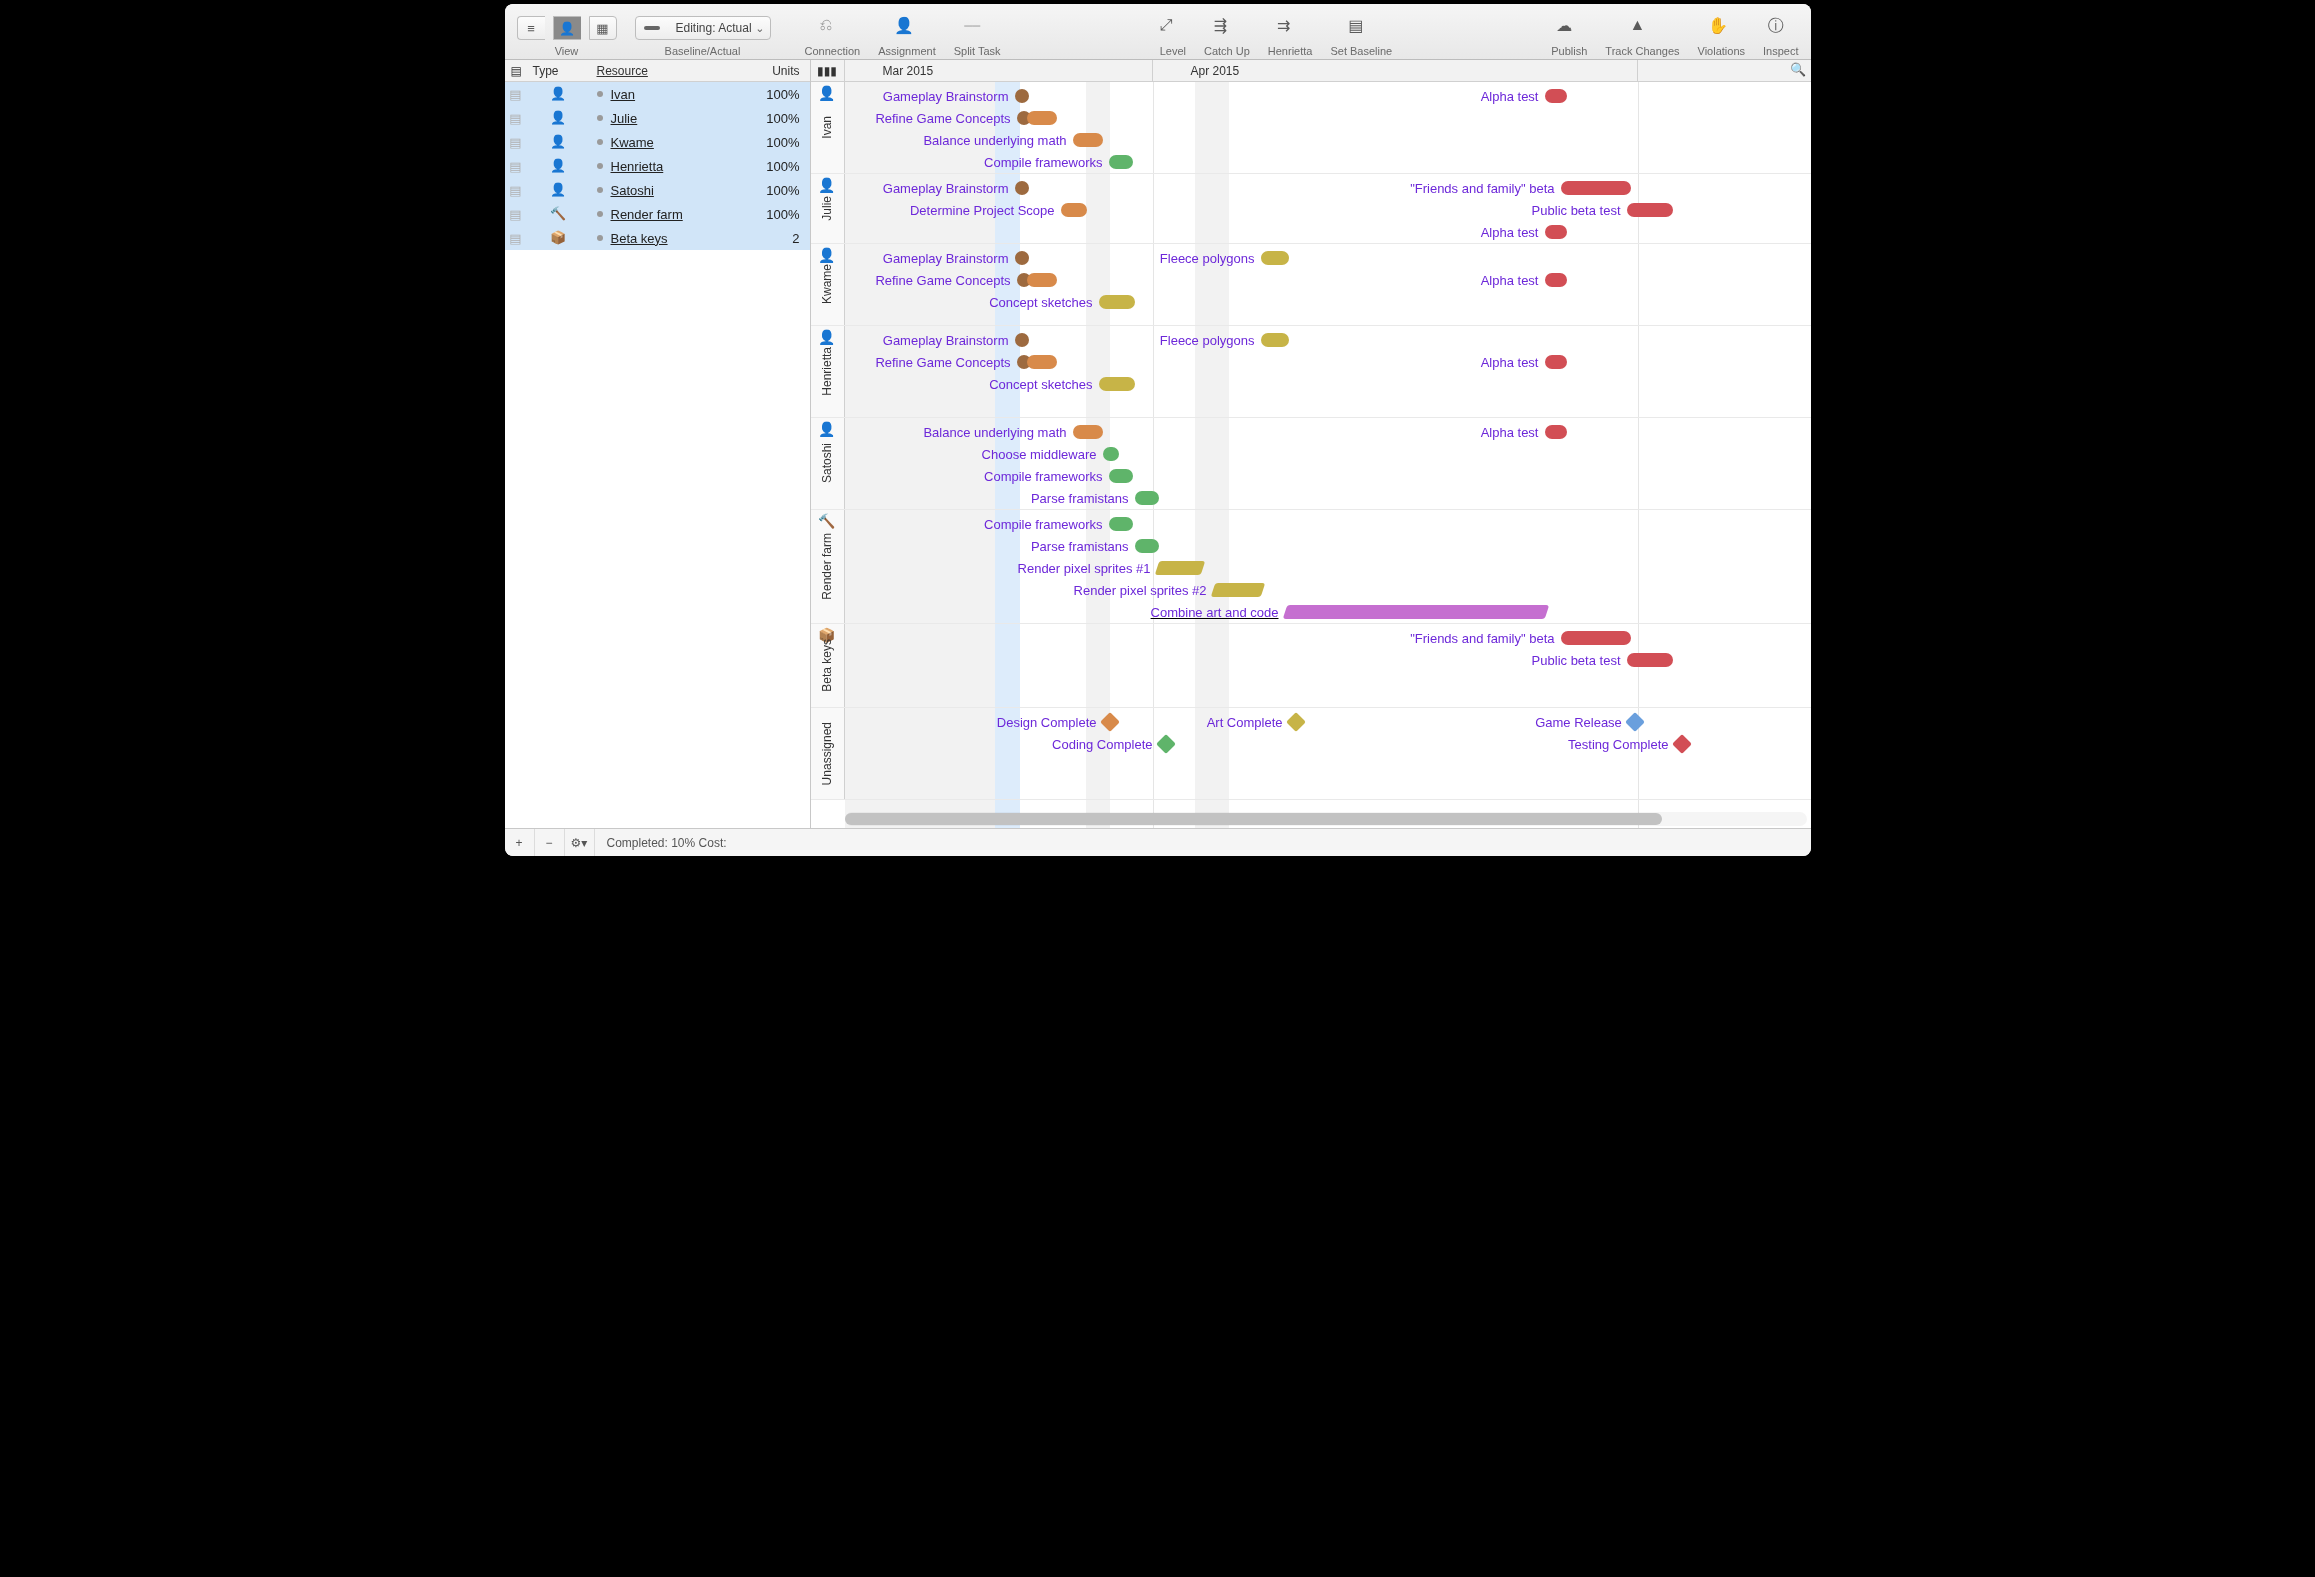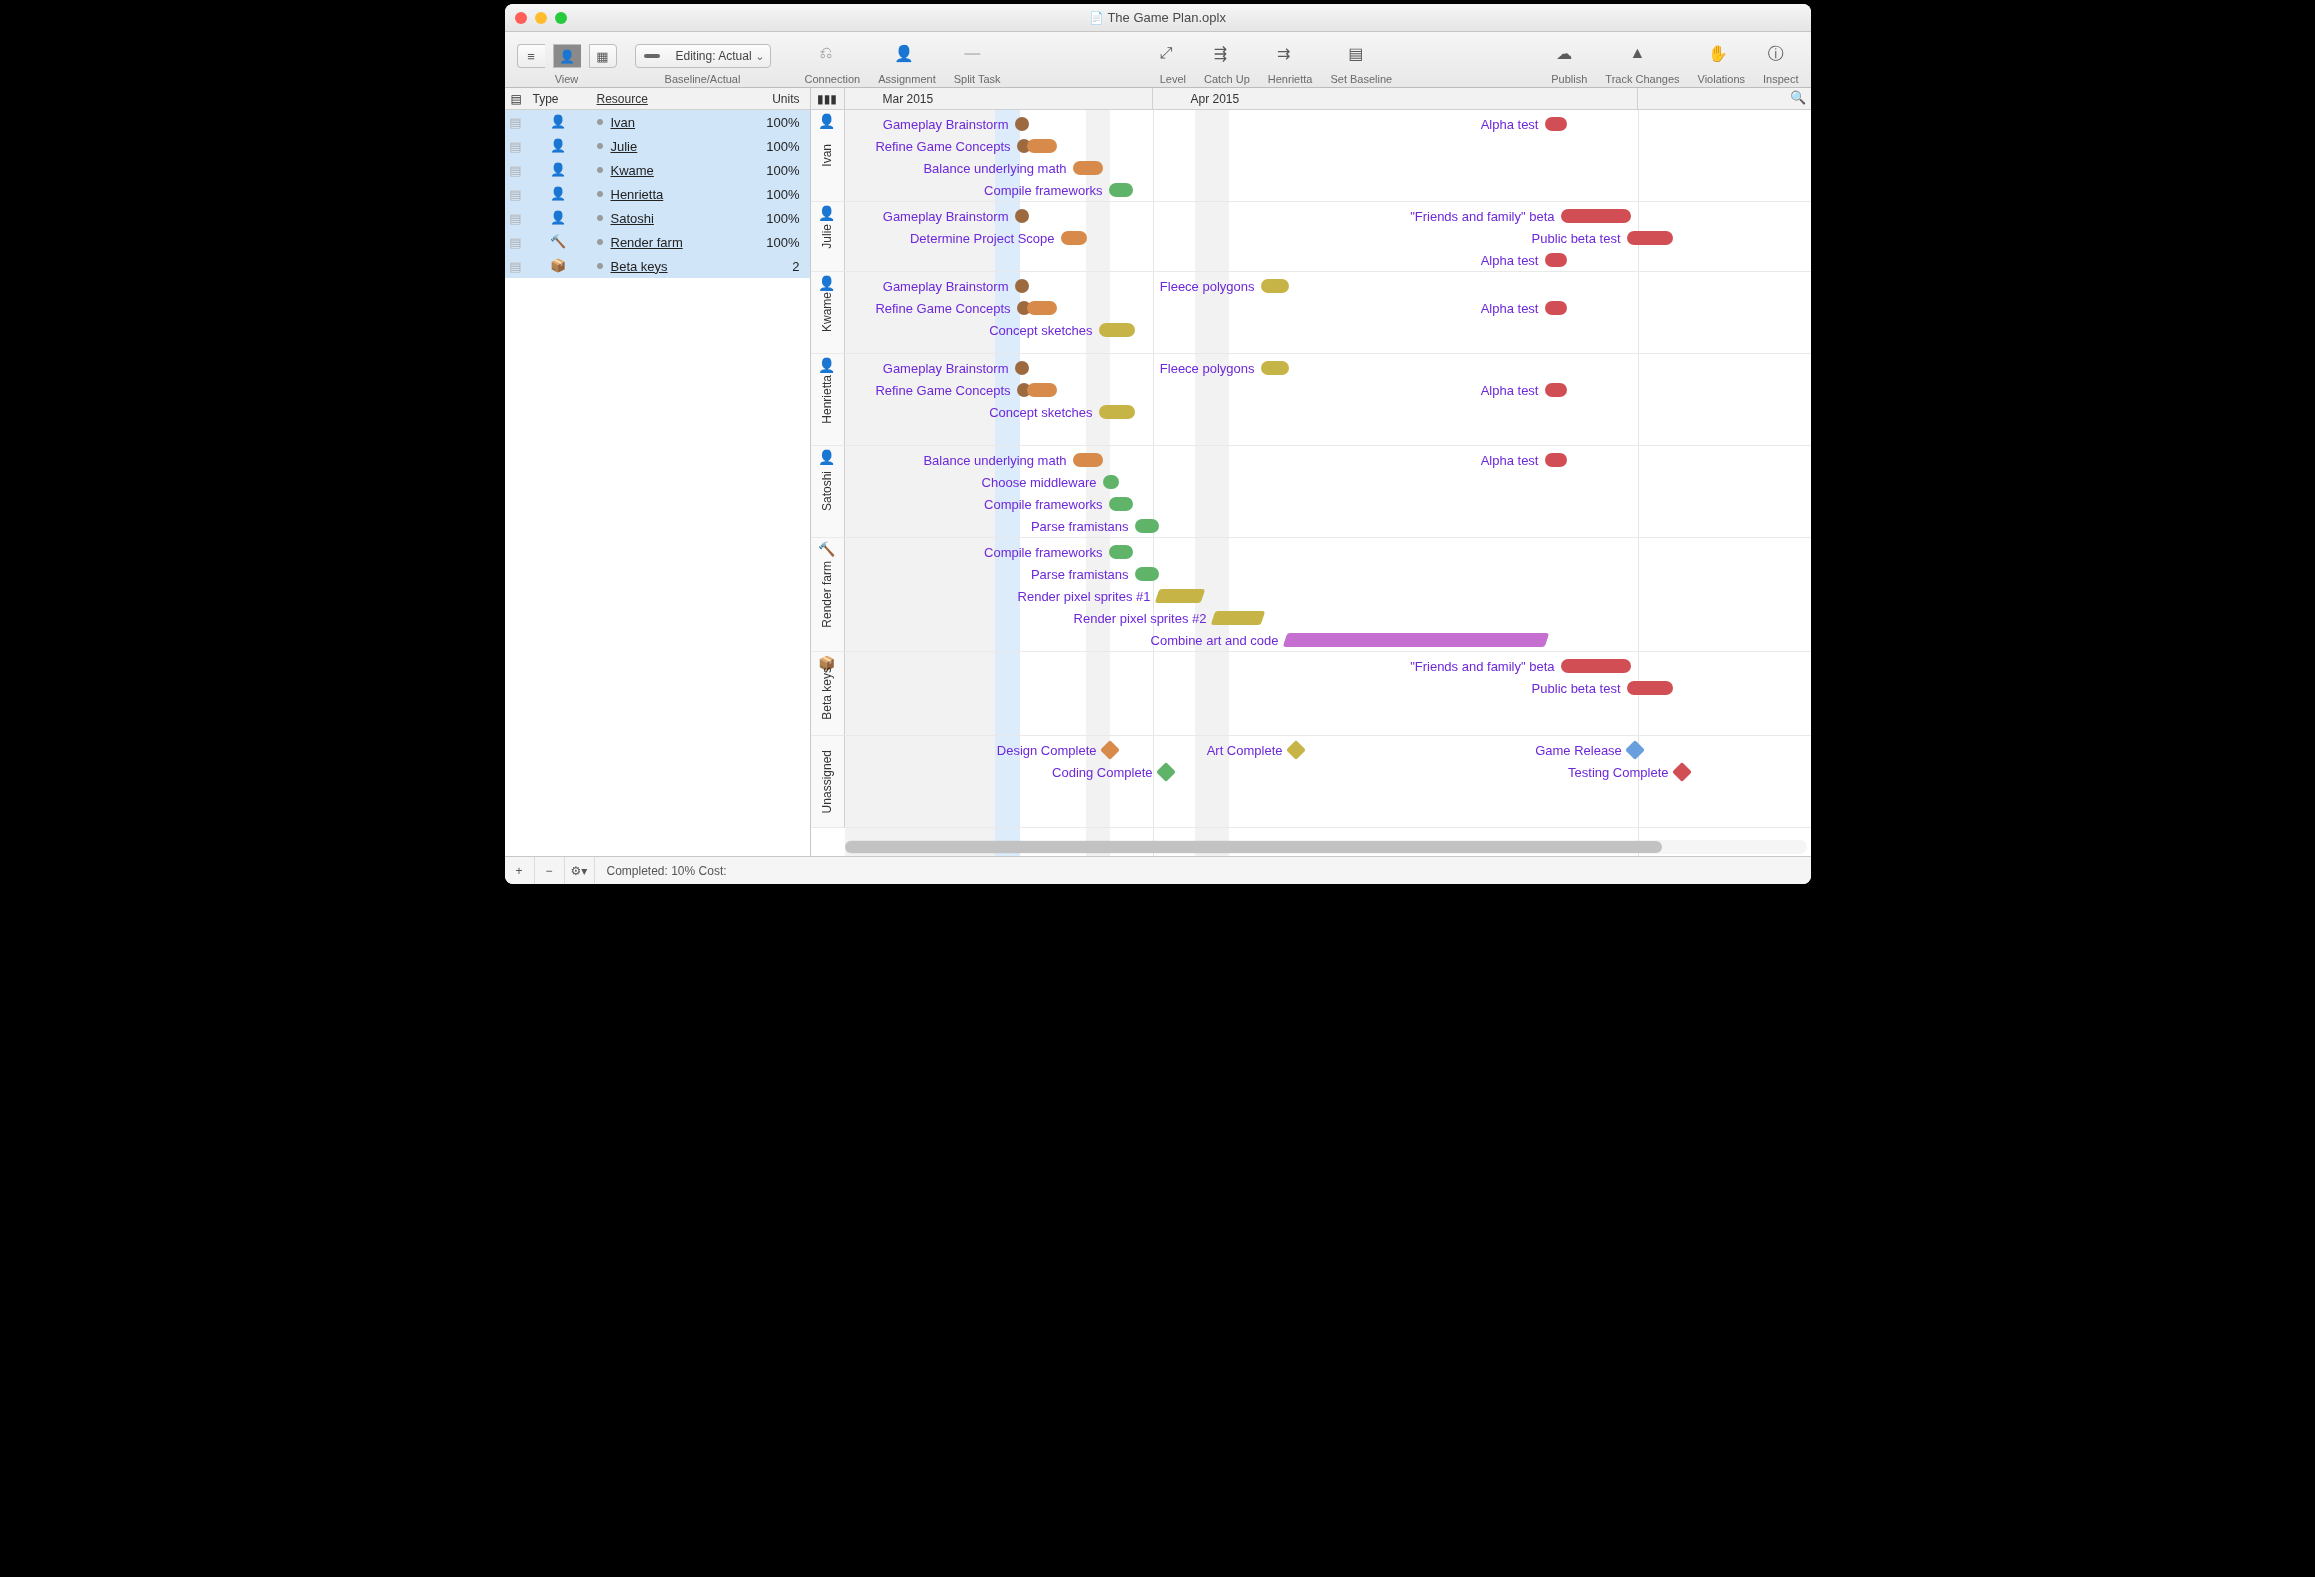--- a/index.html
+++ b/index.html
@@ -61,28 +61,20 @@
 .fbtn{width:30px;height:28px;display:flex;align-items:center;justify-content:center;border-right:1px solid #dcdcdc;cursor:pointer;}
 .ftxt{padding-left:12px;}
 .hscroll{position:absolute;left:34px;right:4px;bottom:2px;height:14px;background:rgba(0,0,0,.04);border-radius:7px;}
 .hscroll .thumb{position:absolute;left:0;width:85%;top:1px;bottom:1px;background:#c2c2c2;border-radius:6px;}
 .zoom{position:absolute;top:2px;right:4px;font-size:13px;color:#777;}
 </style>
 </head>
 <body>
 
 <div class="window">
-  <div class="titlebar">
-    <div class="traffic">
-      <div class="tl red"></div>
-      <div class="tl yel"></div>
-      <div class="tl grn"></div>
-    </div>
-    <div class="wtitle">The Game Plan.oplx</div>
-  </div>
 
   <div class="toolbar">
     <div class="tbgroup">
       <div class="tbicons seg">
         <div class="tbtn">≡</div>
         <div class="tbtn active">👤</div>
         <div class="tbtn">▦</div>
       </div>
       <div class="tblabel">View</div>
     </div>
@@ -424,21 +416,21 @@
               <span class="bar" style="width:24px;background:#5fb46a;"></span>
             </div>
             <div class="task" style="top: 48px; left: 126px; width: 266px; justify-content: flex-end;">
               <span class="tlabel">Render pixel sprites #1</span>
               <span class="bar" style="width:46px;background:#c7b447;transform:skewX(-18deg);border-radius:3px;"></span>
             </div>
             <div class="task" style="top: 70px; left: 182px; width: 270px; justify-content: flex-end;">
               <span class="tlabel">Render pixel sprites #2</span>
               <span class="bar" style="width:50px;background:#c7b447;transform:skewX(-18deg);border-radius:3px;"></span>
             </div>
-            <div class="task" style="top: 92px; left: 254px; width: 482px; justify-content: flex-end;">
+            <div class="task" style="top: 92px; left: 254px; width: 482px; justify-content: flex-end; text-decoration: underline;">
               <span class="tlabel">Combine art and code</span>
               <span class="bar" style="width:262px;background:#c56fd0;transform:skewX(-18deg);border-radius:3px;"></span>
             </div>
           </div>
           <div class="lane" style="top: 542px; height: 84px;">
             <div class="rlab">
               <span class="tico" style="position:absolute;top:3px;">📦</span>
               <span class="vt">Beta keys</span>
             </div>
             <div class="task" style="top: 4px; left: 530px; width: 290px; justify-content: flex-end;">

